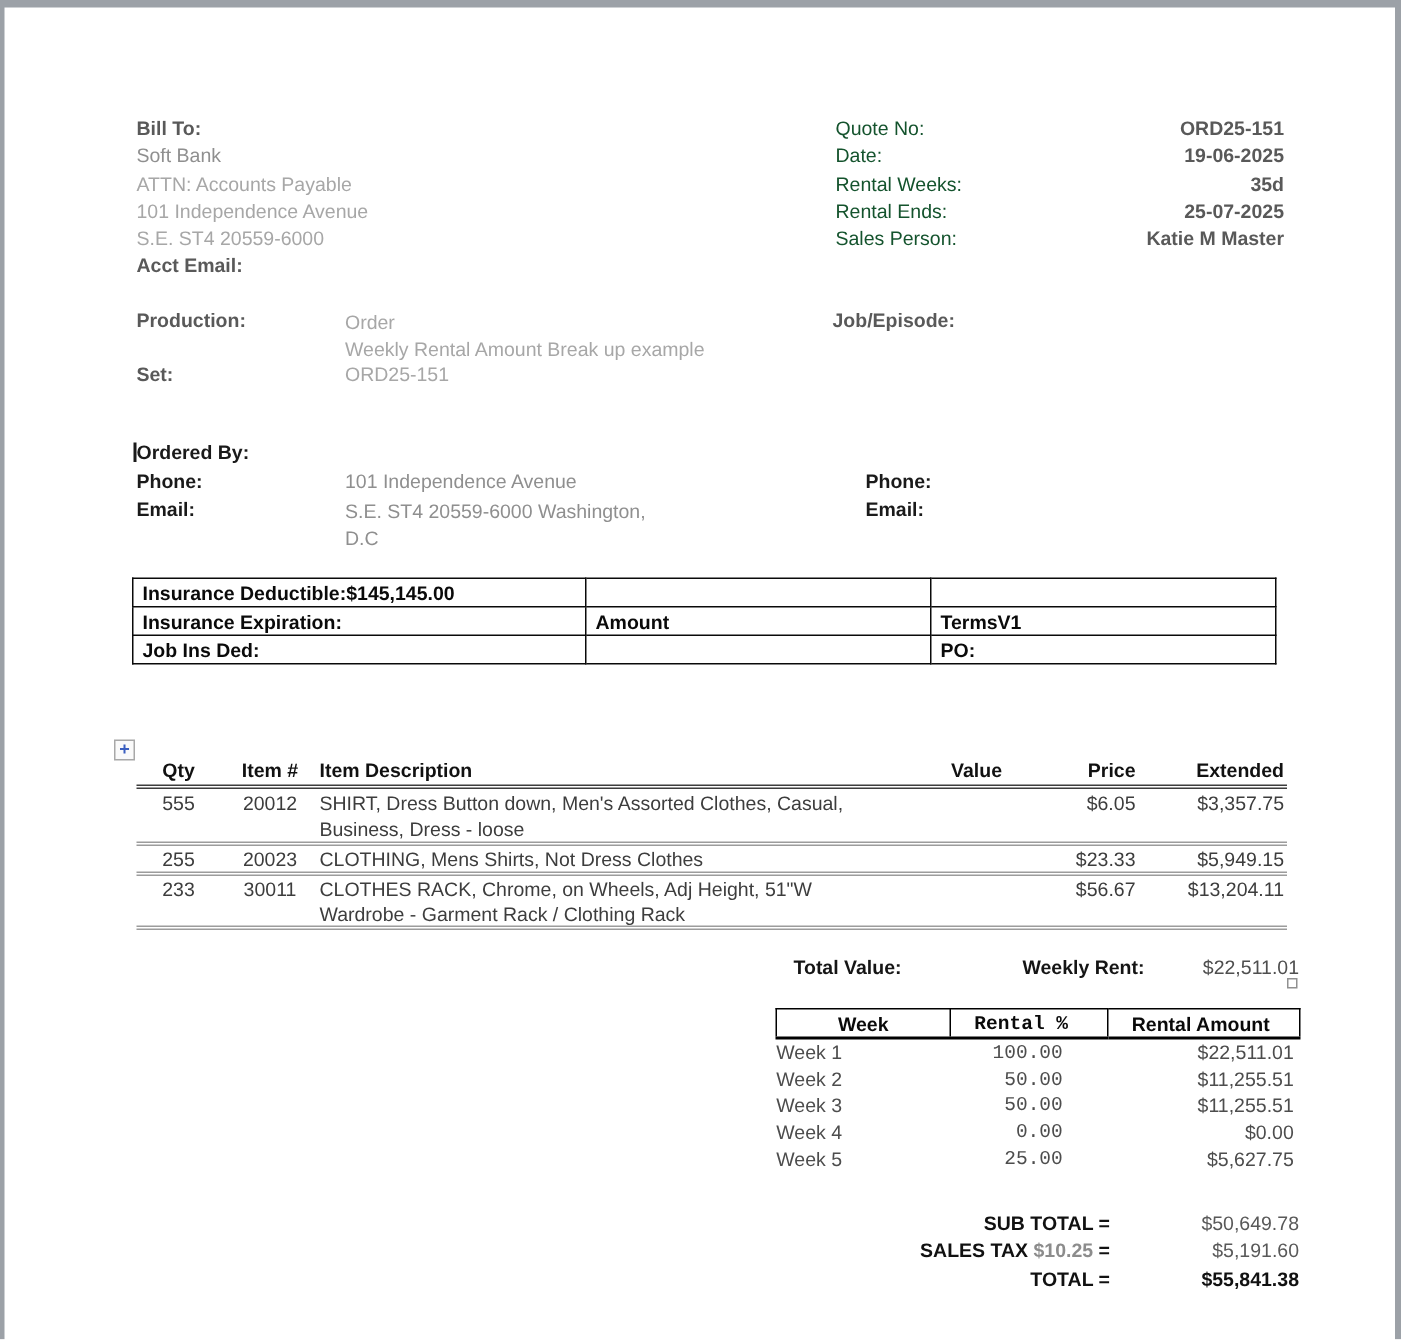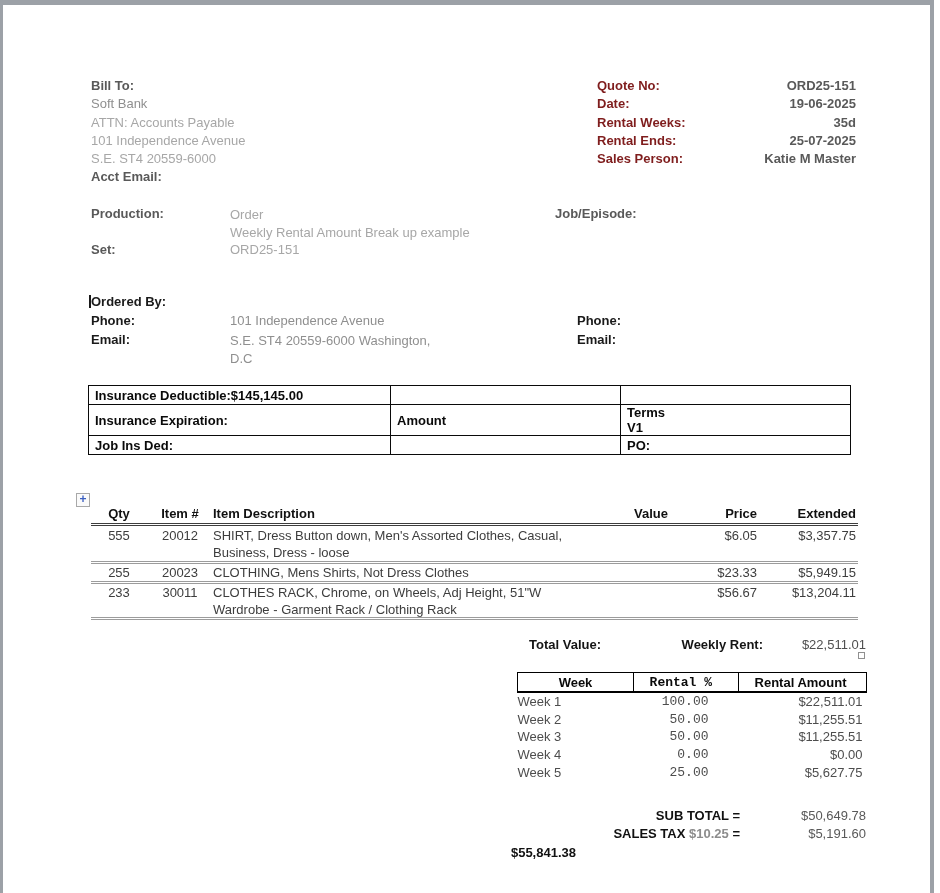--- a/index.html
+++ b/index.html
@@ -13,21 +13,21 @@
   .edge-right{position:absolute;left:930px;top:0;width:4px;height:893px;background:#9ca1a7;}
 
   .bold-d{font-weight:bold;color:#595959;}
   .bold-k{font-weight:bold;color:#1a1a1a;}
   .mid{color:#8f8f8f;}
   .light{color:#a7a7a7;}
 
   .bill-to{left:91px;top:77px;line-height:18.3px;}
   .quote{left:557px;top:77px;width:299px;line-height:18.3px;}
   .qrow{display:flex;justify-content:space-between;}
-  .qlabel{font-weight:bold;color:#7f1d1d;margin-left:40px;}
+  .qlabel{font-weight:normal;color:#14532d;}
   .qvalue{font-weight:bold;color:#595959;}
 
   .prod-label{left:91px;top:206px;}
   .prod-value{left:230px;top:206px;width:310px;line-height:18.3px;color:#a7a7a7;}
   .job-label{left:555px;top:206px;}
   .set-label{left:91px;top:242px;}
   .set-value{left:230px;top:242px;color:#a7a7a7;}
 
   .ord-label{left:91px;top:294px;}
   .caret{left:89px;top:295px;width:2px;height:13px;background:#1a1a1a;}
@@ -159,21 +159,21 @@
           <span>$145,145.00</span>
         </div>
             </td>
         <td></td>
         <td></td>
       </tr>
       <tr>
         <td>Insurance Expiration:</td>
         <td>Amount</td>
         <td>
-              <div class="flexcell" style="padding-right:4px;flex-direction:column;">
+              <div class="flexcell" style="padding-right:4px;">
           <span>Terms</span>
           <span>V1</span>
         </div>
             </td>
       </tr>
       <tr>
         <td>Job Ins Ded:</td>
         <td></td>
         <td>PO:</td>
       </tr>
@@ -276,15 +276,16 @@
 
   <div class="abs sum-row" style="top:808px;">
     <span class="sum-label">SUB TOTAL =</span>
     <span class="sum-value">$50,649.78</span>
   </div>
   <div class="abs sum-row" style="top:826px;">
     <span class="sum-label"><span>SALES TAX</span>&nbsp;<span class="tax-rate">$10.25</span>&nbsp;<span>=</span></span>
     <span class="sum-value">$5,191.60</span>
   </div>
   <div class="abs sum-row" style="top:845px;">
+    <span class="sum-label">TOTAL =</span>
     <span class="sum-value total">$55,841.38</span>
   </div>
 </div>
 
 </body></html>

